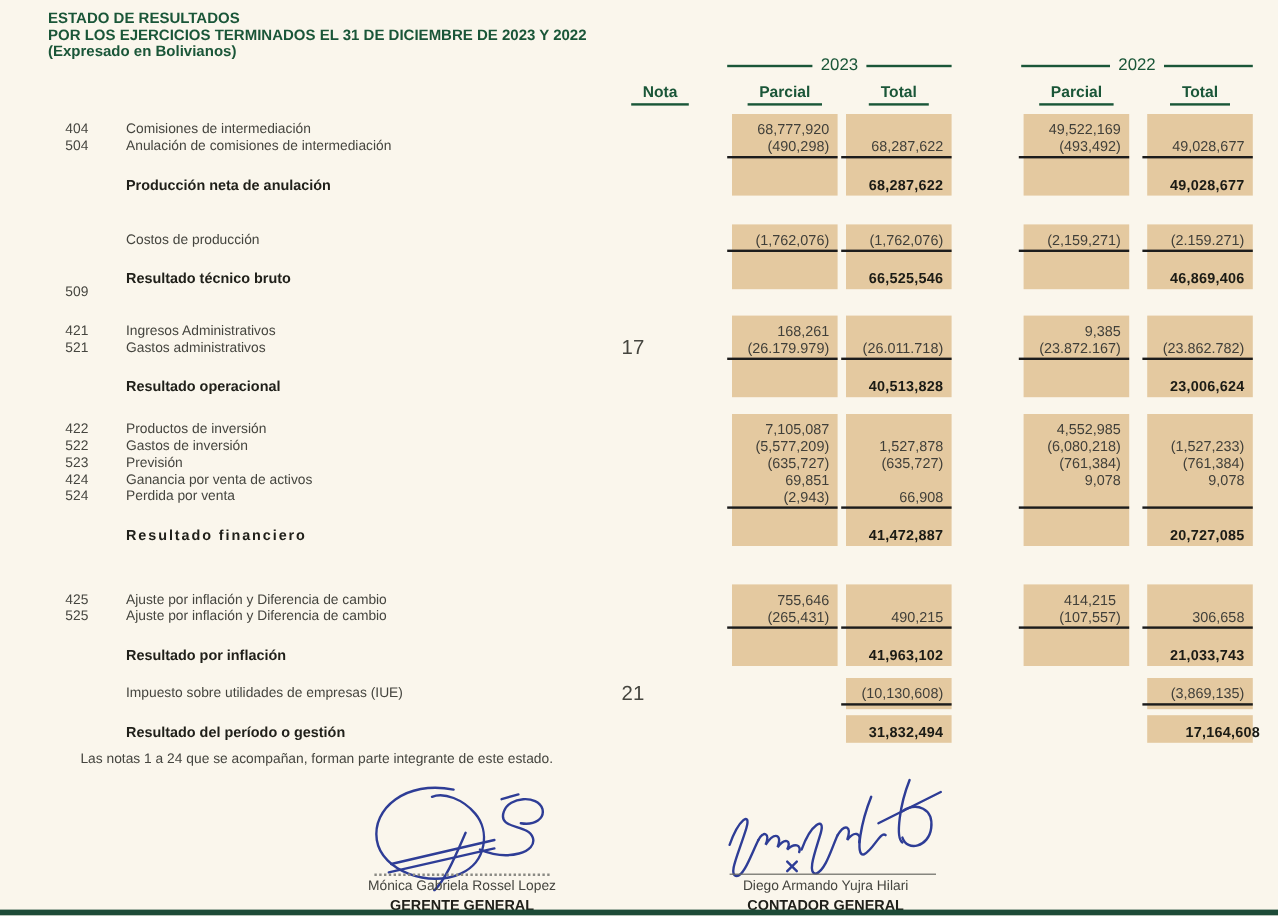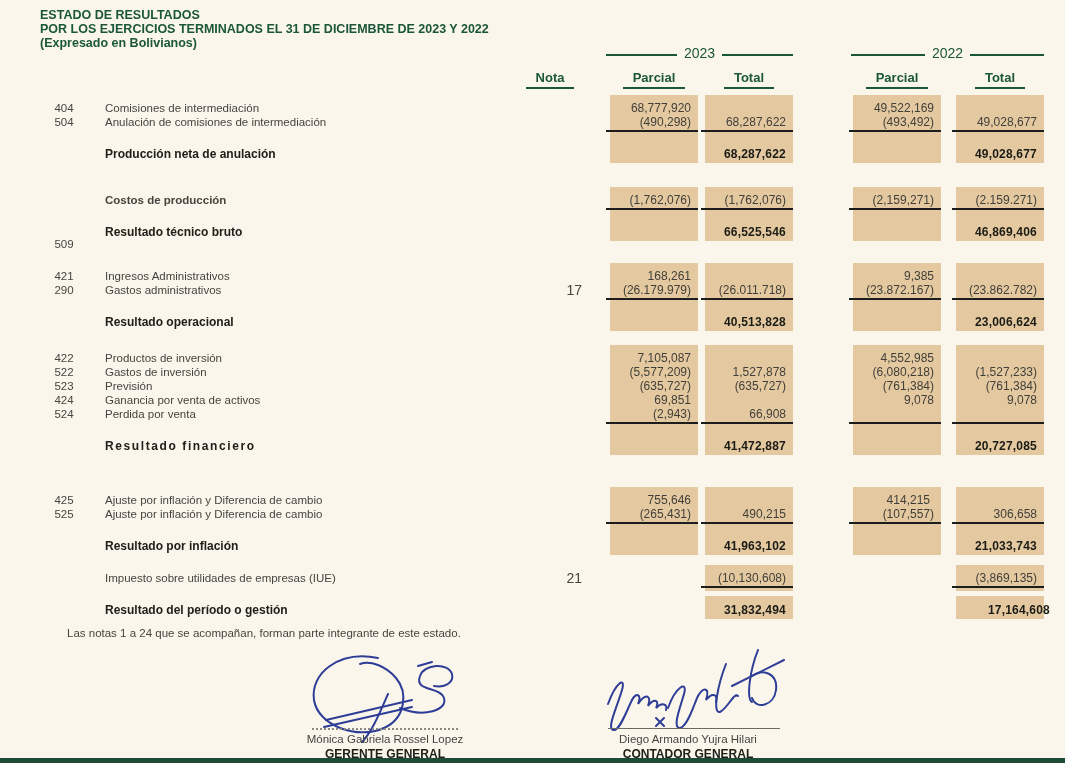--- a/index.html
+++ b/index.html
@@ -18,21 +18,21 @@
   .subhead{position:absolute;top:68px;text-align:center;}
   .subtext{display:inline-block;border-bottom:2px solid #1A5638;padding:0 10px 2px;
            font-weight:bold;color:#1A5638;font-size:13px;}
 
   
   .section{position:absolute;left:0;width:1065px;}
   .code{left:40px;width:48px;text-align:center;font-size:11.5px;color:#45453F;height:14px;line-height:14px;}
   .label{left:105px;font-size:11.5px;color:#45453F;height:14px;line-height:14px;white-space:nowrap;}
   .boldlabel{font-weight:bold;color:#20201A;font-size:12px;}
   .spaced{letter-spacing:1.6px;}
-  .nota{left:518px;width:64px;text-align:right;font-size:14px;color:#45453F;height:14px;line-height:14px;}
+  .nota{left:518px;width:64px;text-align:left;font-size:17px;color:#45453F;height:14px;line-height:14px;}
   .cellbg{background:#E4C9A0;}
   .amt{text-align:right;font-size:12px;color:#403F39;height:14px;line-height:14px;}
   .amtbold{font-weight:bold;font-size:12px;color:#1B1B15;letter-spacing:.2px;}
   .rule{height:2px;background:#1C1C1C;}
 
   
   .footnote{position:absolute;left:67px;top:627px;font-size:11.5px;color:#45453F;}
   .sig-line-dotted{position:absolute;border-top:2px dotted #8A8A84;}
   .sig-line-solid{position:absolute;border-top:1.5px solid #6A6A64;}
   .sig-name{position:absolute;width:220px;text-align:center;font-size:11.5px;color:#45453F;}
@@ -97,41 +97,41 @@
         <div class="abs amt" style="left: 853px; width: 81px; top: 6px;">49,522,169</div>
         <div class="abs amt" style="left: 853px; width: 81px; top: 20px;">(493,492)</div>
         <div class="abs rule" style="left: 849px; width: 92px; top: 35px;"></div>
         <div class="abs cellbg" style="left: 956px; width: 88px; top: 0px; height: 68px;"></div>
         <div class="abs amt" style="left: 956px; width: 81px; top: 20px;">49,028,677</div>
         <div class="abs amt amtbold" style="left: 956px; width: 81px; top: 52px;">49,028,677</div>
         <div class="abs rule" style="left: 952px; width: 92px; top: 35px;"></div>
       </div>
       <div class="section" style="top: 187px; height: 54px;">
         <div class="abs code" style="top: 6px; margin-top: 44px;">509</div>
-        <div class="abs label" style="top: 6px; font-weight: bold;">Costos de producción</div>
+        <div class="abs label" style="top: 6px;">Costos de producción</div>
         <div class="abs label boldlabel" style="top: 38px;">Resultado técnico bruto</div>
         <div class="abs cellbg" style="left: 610px; width: 88px; top: 0px; height: 54px;"></div>
         <div class="abs amt" style="left: 610px; width: 81px; top: 6px;">(1,762,076)</div>
         <div class="abs rule" style="left: 606px; width: 92px; top: 21px;"></div>
         <div class="abs cellbg" style="left: 705px; width: 88px; top: 0px; height: 54px;"></div>
         <div class="abs amt" style="left: 705px; width: 81px; top: 6px;">(1,762,076)</div>
         <div class="abs amt amtbold" style="left: 705px; width: 81px; top: 38px;">66,525,546</div>
         <div class="abs rule" style="left: 701px; width: 92px; top: 21px;"></div>
         <div class="abs cellbg" style="left: 853px; width: 88px; top: 0px; height: 54px;"></div>
         <div class="abs amt" style="left: 853px; width: 81px; top: 6px;">(2,159,271)</div>
         <div class="abs rule" style="left: 849px; width: 92px; top: 21px;"></div>
         <div class="abs cellbg" style="left: 956px; width: 88px; top: 0px; height: 54px;"></div>
         <div class="abs amt" style="left: 956px; width: 81px; top: 6px;">(2.159.271)</div>
         <div class="abs amt amtbold" style="left: 956px; width: 81px; top: 38px;">46,869,406</div>
         <div class="abs rule" style="left: 952px; width: 92px; top: 21px;"></div>
       </div>
       <div class="section" style="top: 263px; height: 68px;">
         <div class="abs code" style="top: 6px;">421</div>
         <div class="abs label" style="top: 6px;">Ingresos Administrativos</div>
-        <div class="abs code" style="top: 20px;">290</div>
+        <div class="abs code" style="top: 20px;">521</div>
         <div class="abs label" style="top: 20px;">Gastos administrativos</div>
         <div class="abs nota" style="top: 20px;">17</div>
         <div class="abs label boldlabel" style="top: 52px;">Resultado operacional</div>
         <div class="abs cellbg" style="left: 610px; width: 88px; top: 0px; height: 68px;"></div>
         <div class="abs amt" style="left: 610px; width: 81px; top: 6px;">168,261</div>
         <div class="abs amt" style="left: 610px; width: 81px; top: 20px;">(26.179.979)</div>
         <div class="abs rule" style="left: 606px; width: 92px; top: 35px;"></div>
         <div class="abs cellbg" style="left: 705px; width: 88px; top: 0px; height: 68px;"></div>
         <div class="abs amt" style="left: 705px; width: 81px; top: 20px;">(26.011.718)</div>
         <div class="abs amt amtbold" style="left: 705px; width: 81px; top: 52px;">40,513,828</div>

